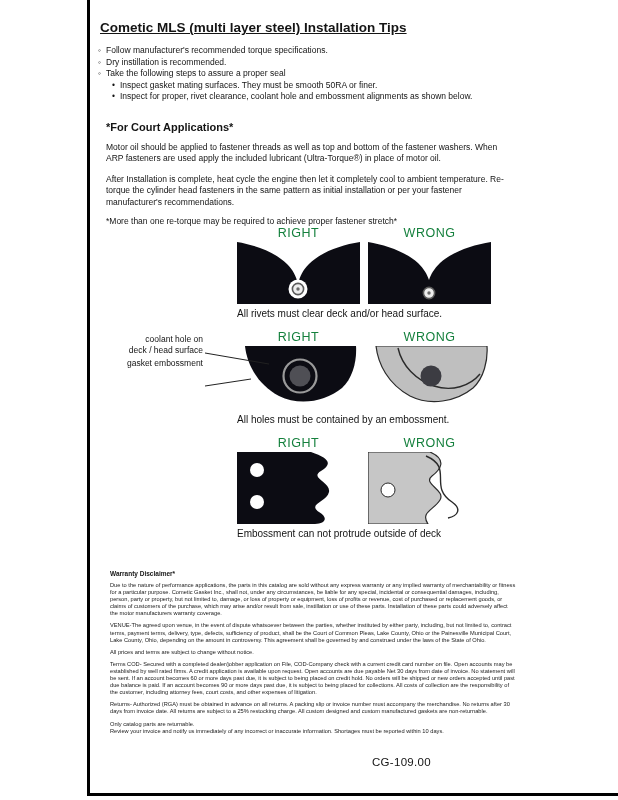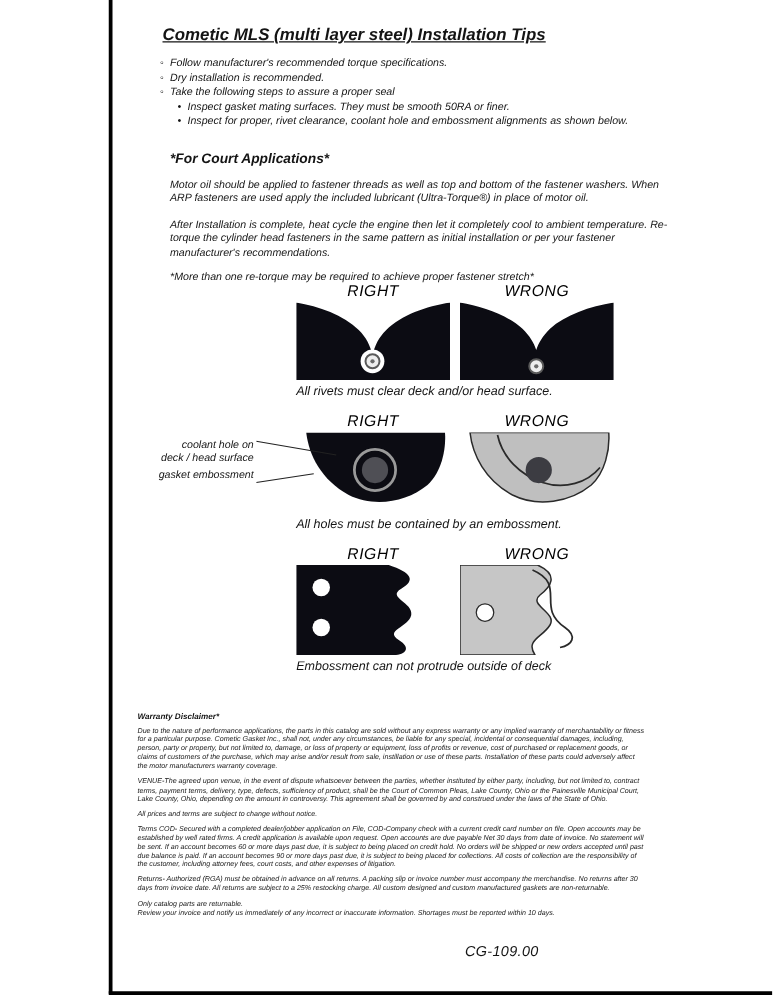--- a/index.html
+++ b/index.html
@@ -16,50 +16,49 @@
     position: absolute; left: 87px; top: 0;
     width: 3px; height: 795px; background: #000;
   }
   .edge-bottom {
     position: absolute; left: 87px; top: 793px;
     width: 531px; height: 3px; background: #000;
   }
   .content {
     position: absolute; left: 90px; top: 0;
     width: 528px; height: 616px;
-    padding: 20px 20px 0 38px;
+    padding: 20px 20px 0 8px;
     box-sizing: border-box;
-    font-style: italic;
   }
   .title {
     font-size: 13.5px; font-weight: bold;
     text-decoration: underline;
     margin: 0 0 10px 2px;
   }
   .tips { list-style: none; margin: 0; padding: 0; }
   .tips li { font-size: 8.5px; line-height: 11.5px; }
   .mk { display: inline-block; width: 8px; }
   .sub { list-style: none; margin: 0; padding-left: 14px; }
   .dheading { font-size: 11px; font-weight: bold; margin: 18px 0 0 8px; }
   .para { font-size: 8.5px; line-height: 11.5px; margin: 9px 0 0 8px; width: 408px; }
   .para-last { margin-top: 8px; }
 
   .figures { position: absolute; left: 147px; top: 226px; width: 254px; }
   .fig { position: relative; margin-bottom: 11px; }
   .hdr { display: flex; gap: 8px; }
   .hdr .plabel {
     width: 123px; text-align: center;
-    font-size: 12.5px; color: #000000; letter-spacing: 0.5px;
+    font-size: 12.5px; color: #15803d; letter-spacing: 0.5px;
   }
   .panels { display: flex; gap: 8px; margin-top: 2px; }
   .panels svg { display: block; }
   .cap { font-size: 10px; margin-top: 4px; }
   .cap2 { margin-top: 0; }
   .side-labels {
-    position: absolute; left: -122px; top: 20px;
+    position: absolute; left: -122px; top: 4px;
     width: 88px; text-align: right;
   }
   .sl { font-size: 8.5px; line-height: 10.5px; }
   .sl2 { margin-top: 3px; }
   .connectors { position: absolute; left: -32px; top: 18px; pointer-events: none; }
 
   .warranty { position: absolute; left: 20px; top: 570px; width: 406px; }
   .wh { font-size: 6.5px; font-weight: bold; }
   .wp { font-size: 5.7px; line-height: 7.1px; margin: 5px 0 0 0; color: #222; }
   .wp.tight { margin-top: 0; }
@@ -74,21 +73,21 @@
   <div class="edge-bottom"></div>
 
   <div class="content">
     <h1 class="title">Cometic MLS (multi layer steel) Installation Tips</h1>
 
     <ul class="tips">
       <li>
         <span class="mk">◦</span><span>Follow manufacturer's recommended torque specifications.</span>
       </li>
       <li>
-        <span class="mk">◦</span><span>Dry installation is recommended.</span>
+        <span class="mk">◦</span><span>Dry instillation is recommended.</span>
       </li>
       <li>
         <span class="mk">◦</span><span>Take the following steps to assure a proper seal</span>
         <ul class="sub">
           <li>
             <span class="mk">•</span><span>Inspect gasket mating surfaces.  They must be smooth 50RA or finer.</span>
           </li>
           <li>
             <span class="mk">•</span><span>Inspect for proper, rivet clearance, coolant hole and embossment alignments as shown below.</span>
           </li>

